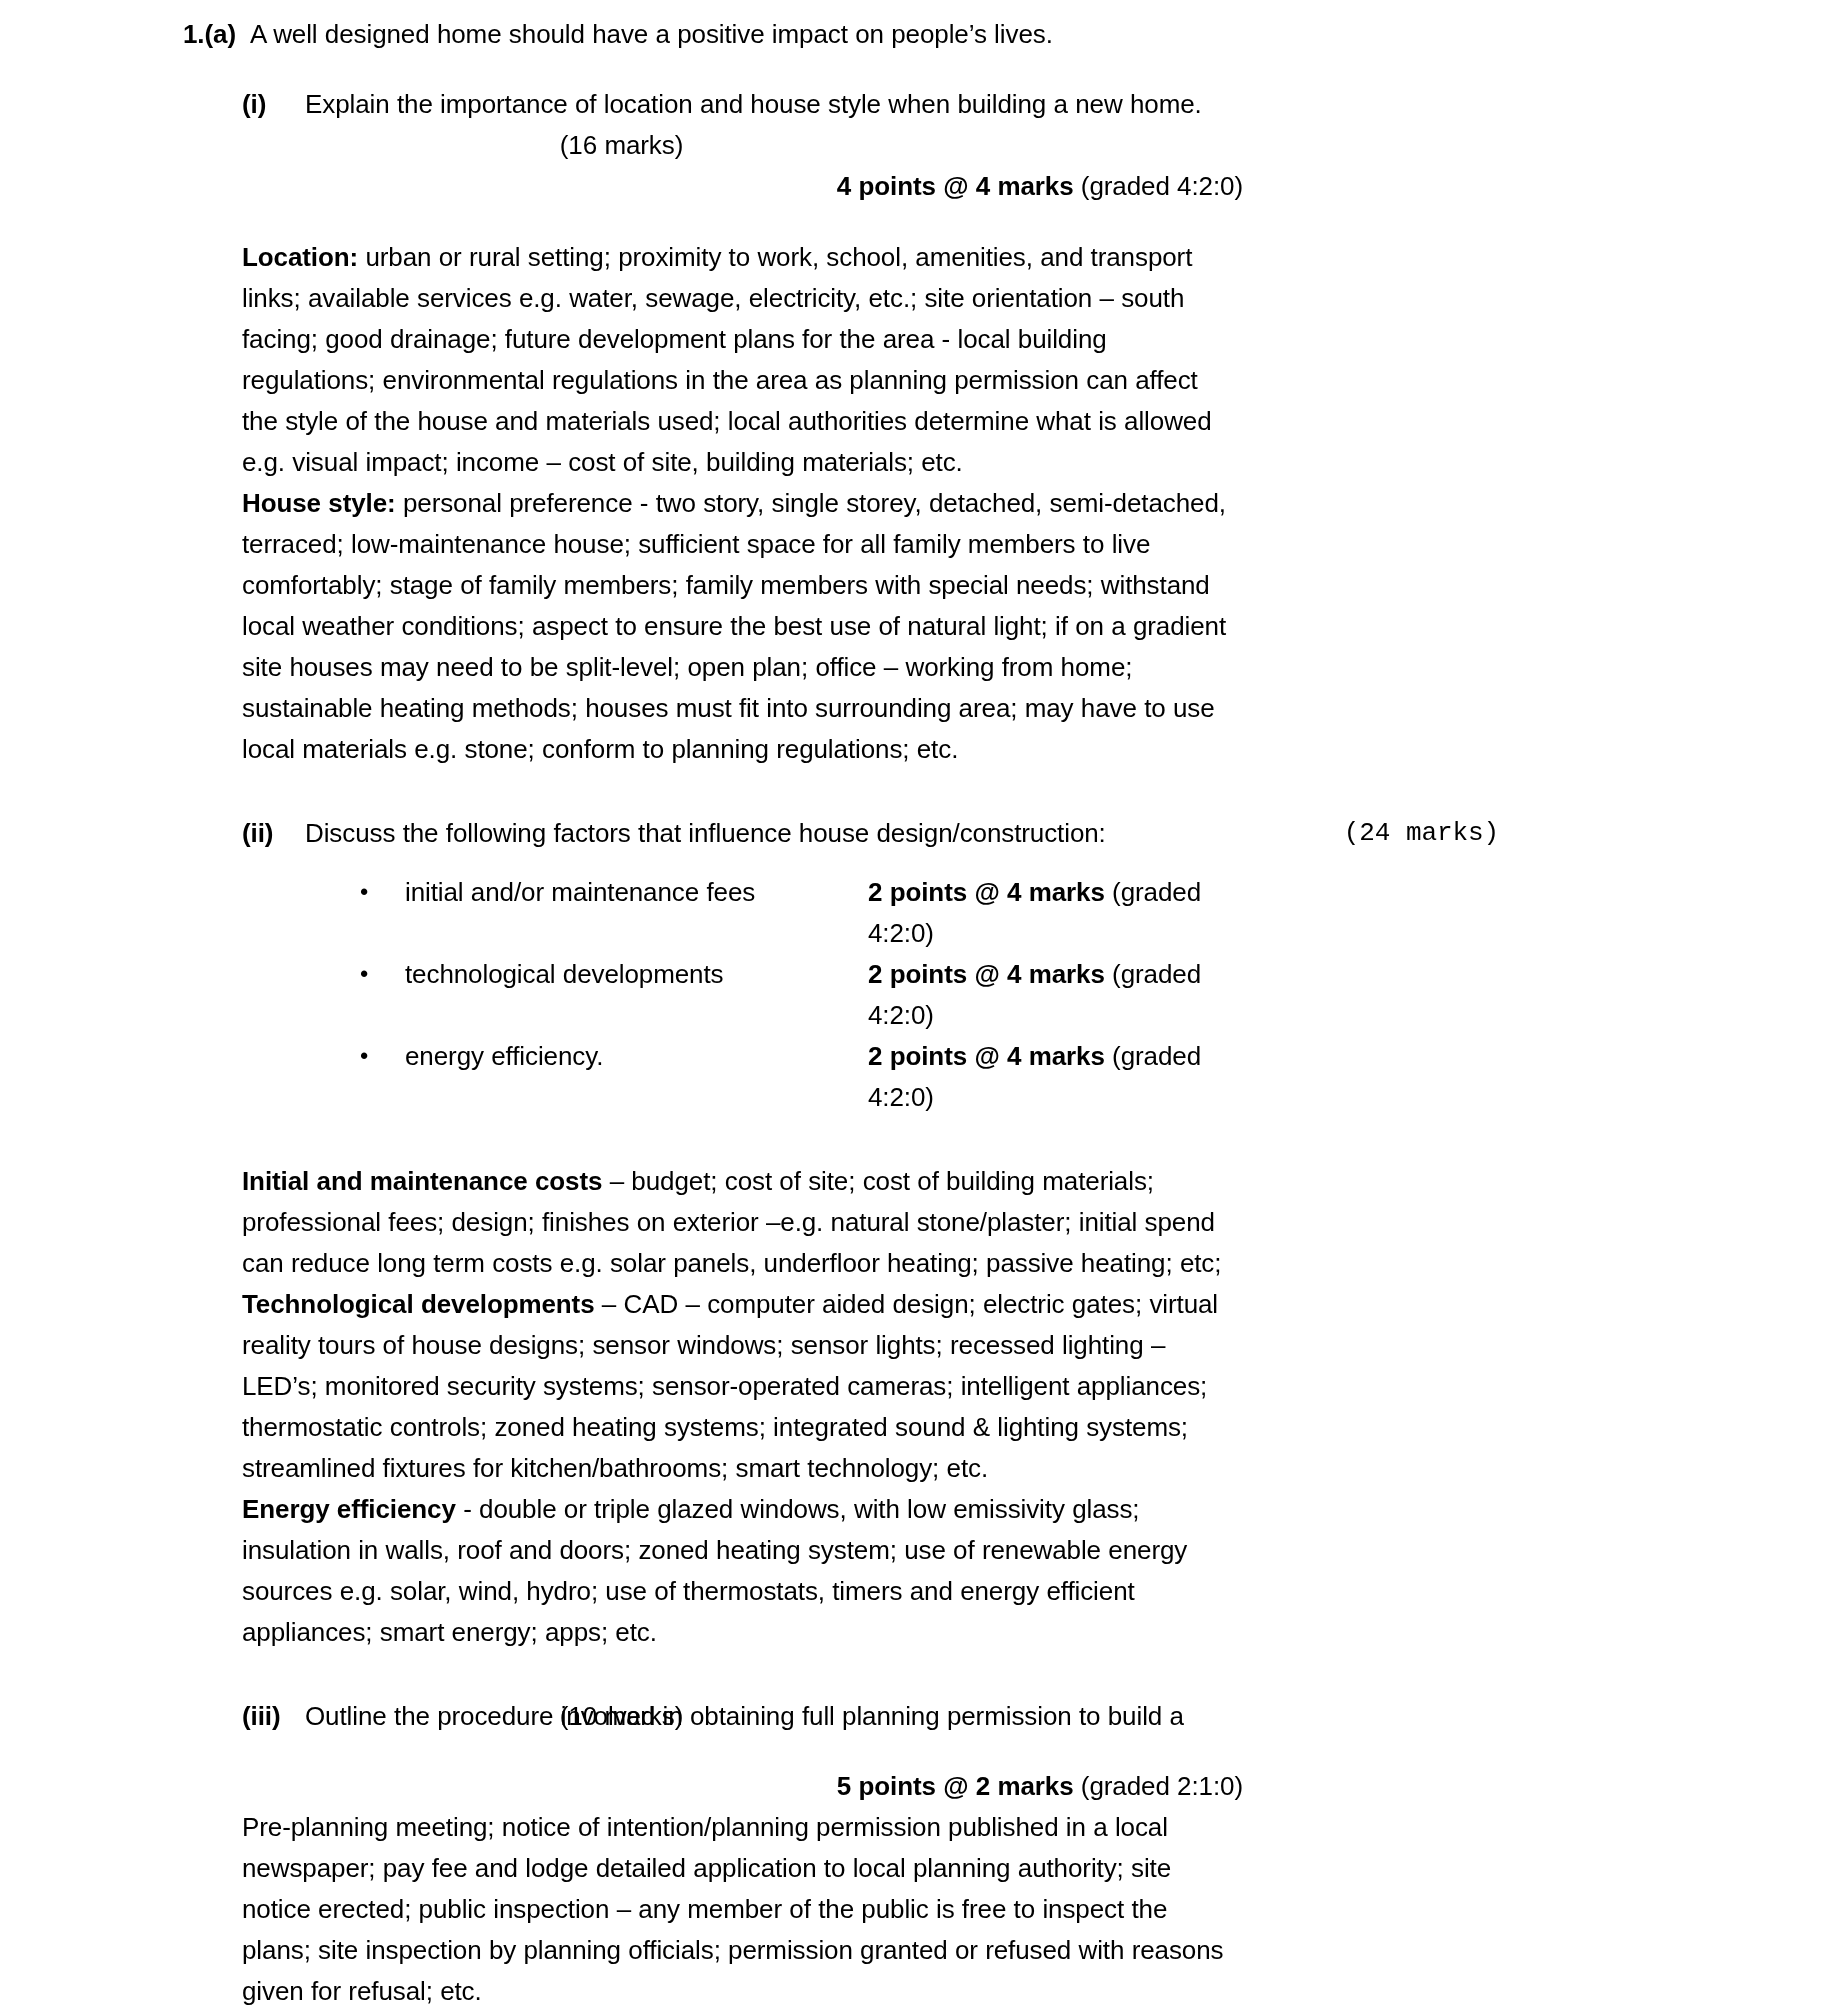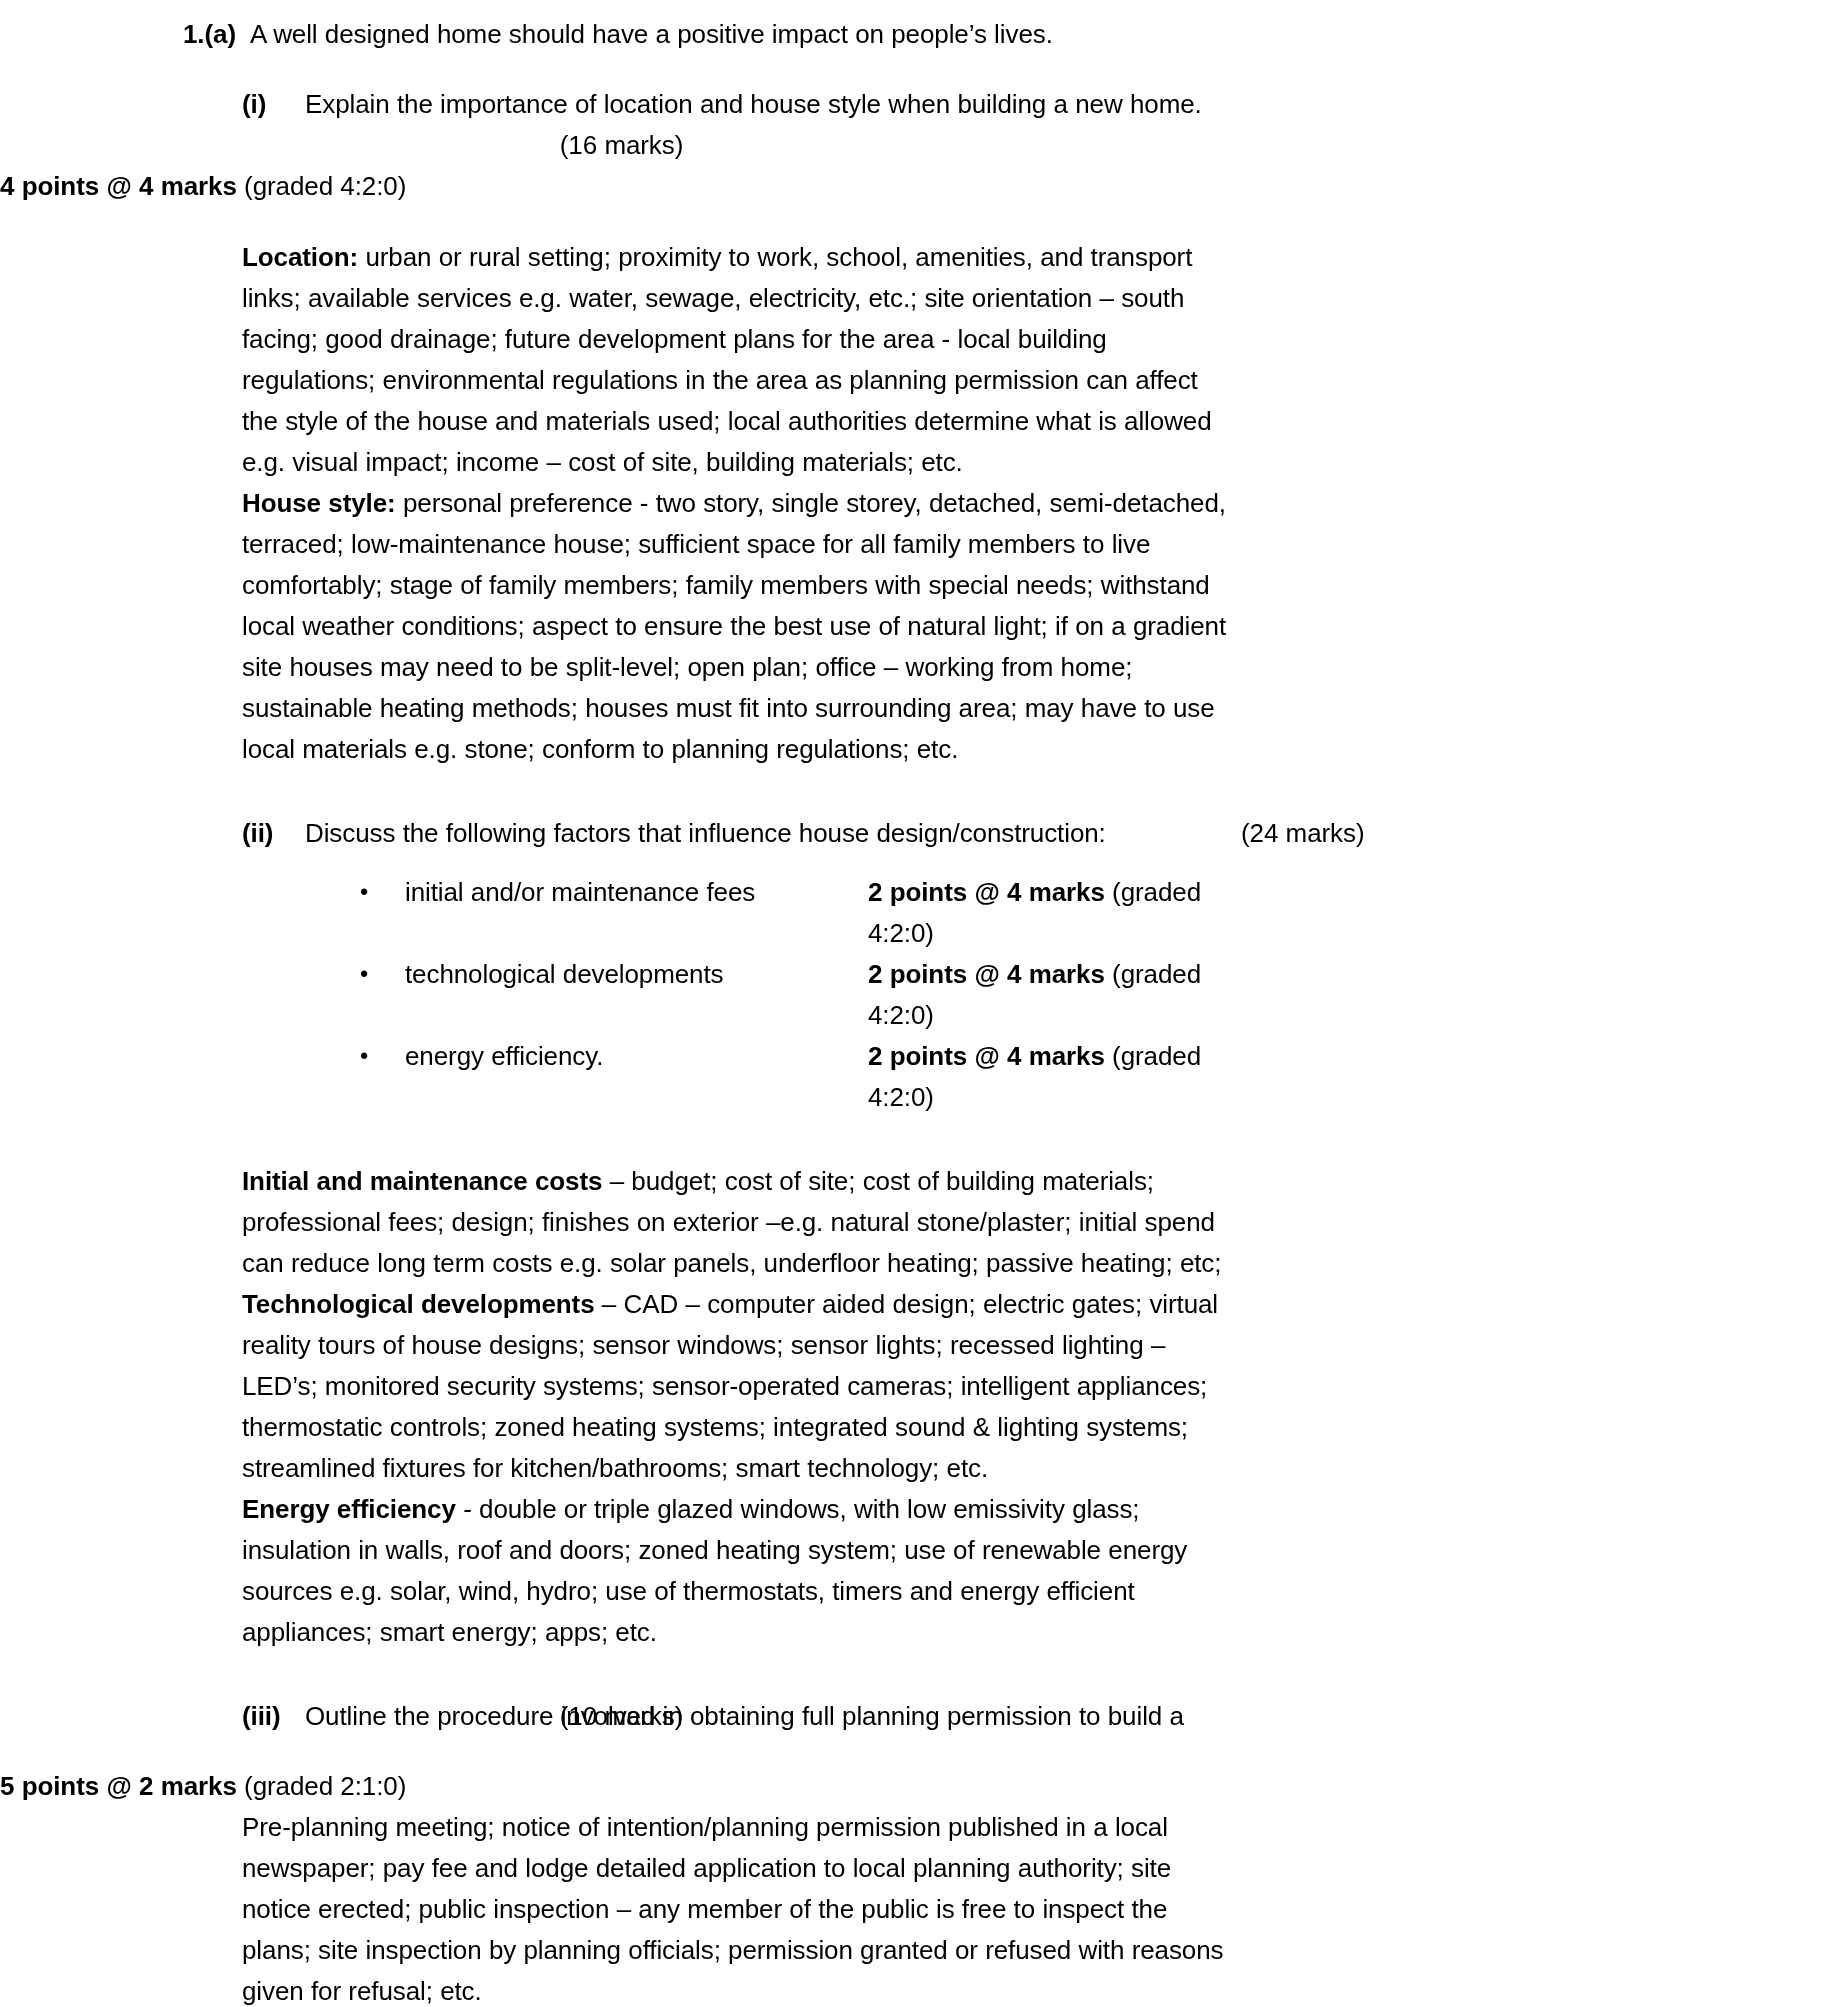--- a/index.html
+++ b/index.html
@@ -65,21 +65,21 @@
     flex: 1;
     max-width: 936px;
   }
   .marks-right {
     text-align: center;
     padding-right: 599px;
   }
 
   
   .centre {
-    text-align: left;
+    text-align: right;
     padding-right: 599px;
   }
 
   
   .para {
     margin-left: 242px;
     width: 997px;
   }
   .spacer-sm { height: 17.7px; }
   .spacer-md { height: 29.6px; }
@@ -145,21 +145,21 @@
 
   <div class="para t">
     <span class="b">House style:</span><span> personal preference - two story, single storey, detached, semi-detached, terraced; low-maintenance house; sufficient space for all family members to live comfortably; stage of family members; family members with special needs; withstand local weather conditions; aspect to ensure the best use of natural light; if on a gradient site houses may need to be split-level; open plan; office – working from home; sustainable heating methods; houses must fit into surrounding area; may have to use local materials e.g. stone; conform to planning regulations; etc.</span>
   </div>
 
   <div class="spacer-lg"></div>
 
   <div class="row-roman t">
     <div class="lbl">(ii)</div>
     <div class="txt nowrap">Discuss the following factors that influence house design/construction:</div>
-    <div class="nowrap" style="width:258px;flex:none;text-align:left;padding-right:0;">(24 marks)</div>
+    <div class="nowrap" style="width:258px;flex:none;text-align:right;padding-right:0;font-family:Liberation Mono, monospace;">(24 marks)</div>
   </div>
 
   <div class="spacer-sm"></div>
 
   <div class="bullets">
     <div class="bullet-row t">
       <div class="bullet-mark">•</div>
       <div class="bullet-txt">initial and/or maintenance fees</div>
       <div class="bullet-pts">
         <span class="b">2 points @ 4 marks</span><span> (graded 4:2:0)</span>

